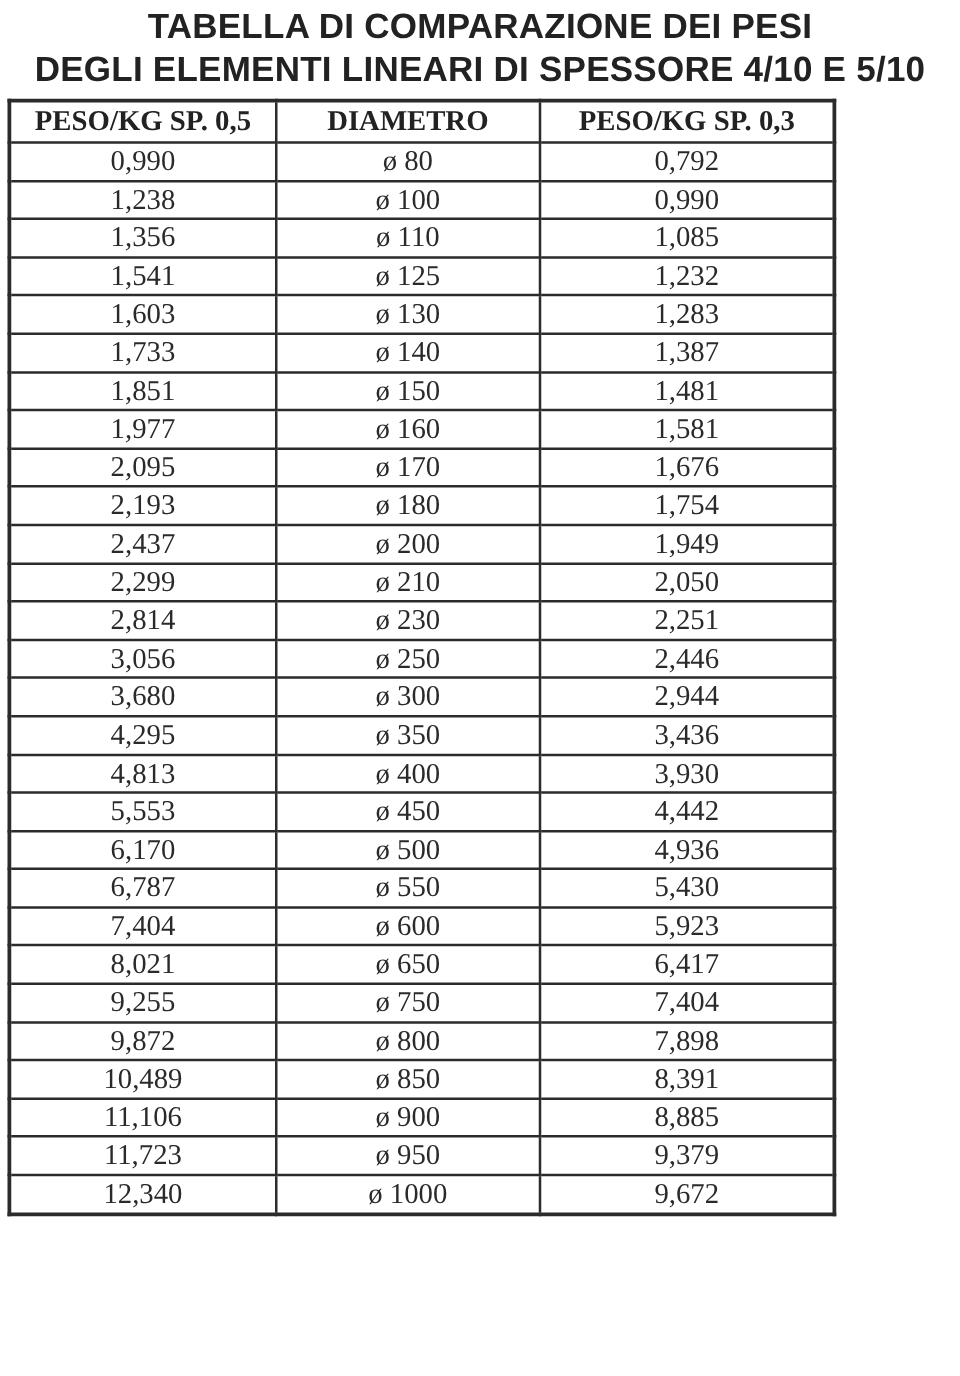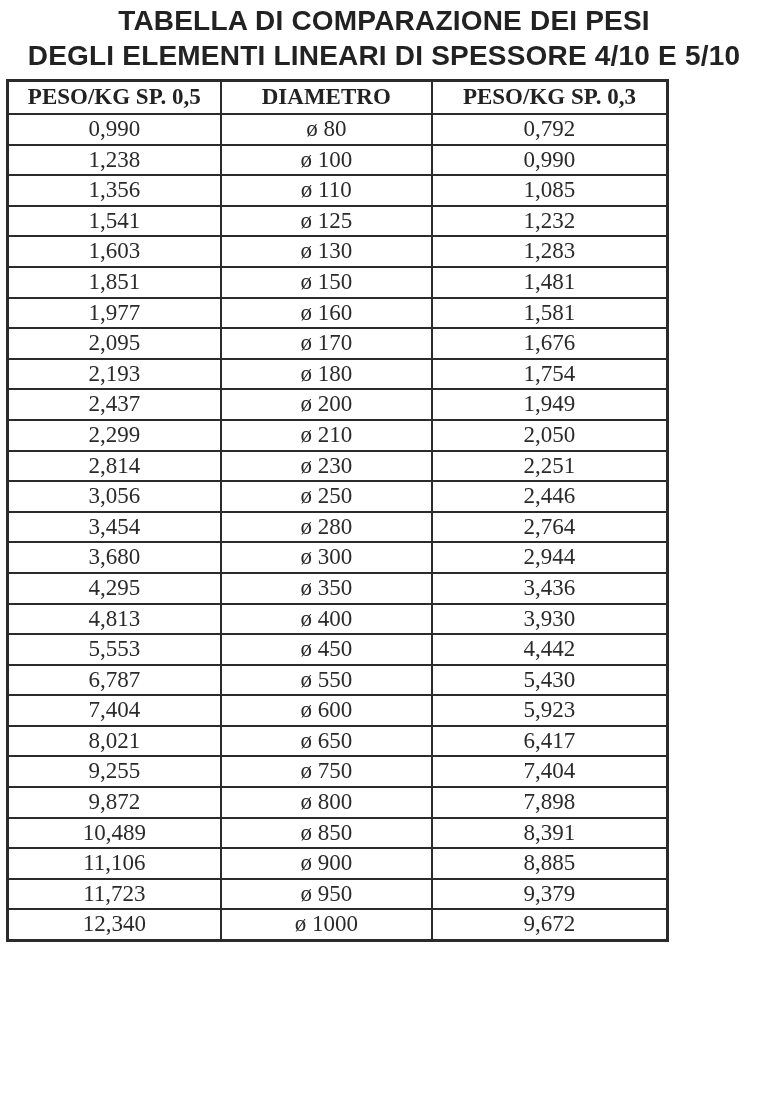--- a/index.html
+++ b/index.html
@@ -102,20 +102,25 @@
           <td>1,541</td>
           <td>ø 125</td>
           <td>1,232</td>
         </tr>
         <tr>
           <td>1,603</td>
           <td>ø 130</td>
           <td>1,283</td>
         </tr>
         <tr>
+          <td>1,733</td>
+          <td>ø 140</td>
+          <td>1,387</td>
+        </tr>
+        <tr>
           <td>1,851</td>
           <td>ø 150</td>
           <td>1,481</td>
         </tr>
         <tr>
           <td>1,977</td>
           <td>ø 160</td>
           <td>1,581</td>
         </tr>
         <tr>
@@ -142,45 +147,45 @@
           <td>2,814</td>
           <td>ø 230</td>
           <td>2,251</td>
         </tr>
         <tr>
           <td>3,056</td>
           <td>ø 250</td>
           <td>2,446</td>
         </tr>
         <tr>
-          <td>3,454</td>
-          <td>ø 280</td>
-          <td>2,764</td>
-        </tr>
-        <tr>
           <td>3,680</td>
           <td>ø 300</td>
           <td>2,944</td>
         </tr>
         <tr>
           <td>4,295</td>
           <td>ø 350</td>
           <td>3,436</td>
         </tr>
         <tr>
           <td>4,813</td>
           <td>ø 400</td>
           <td>3,930</td>
         </tr>
         <tr>
           <td>5,553</td>
           <td>ø 450</td>
           <td>4,442</td>
         </tr>
         <tr>
+          <td>6,170</td>
+          <td>ø 500</td>
+          <td>4,936</td>
+        </tr>
+        <tr>
           <td>6,787</td>
           <td>ø 550</td>
           <td>5,430</td>
         </tr>
         <tr>
           <td>7,404</td>
           <td>ø 600</td>
           <td>5,923</td>
         </tr>
         <tr>

